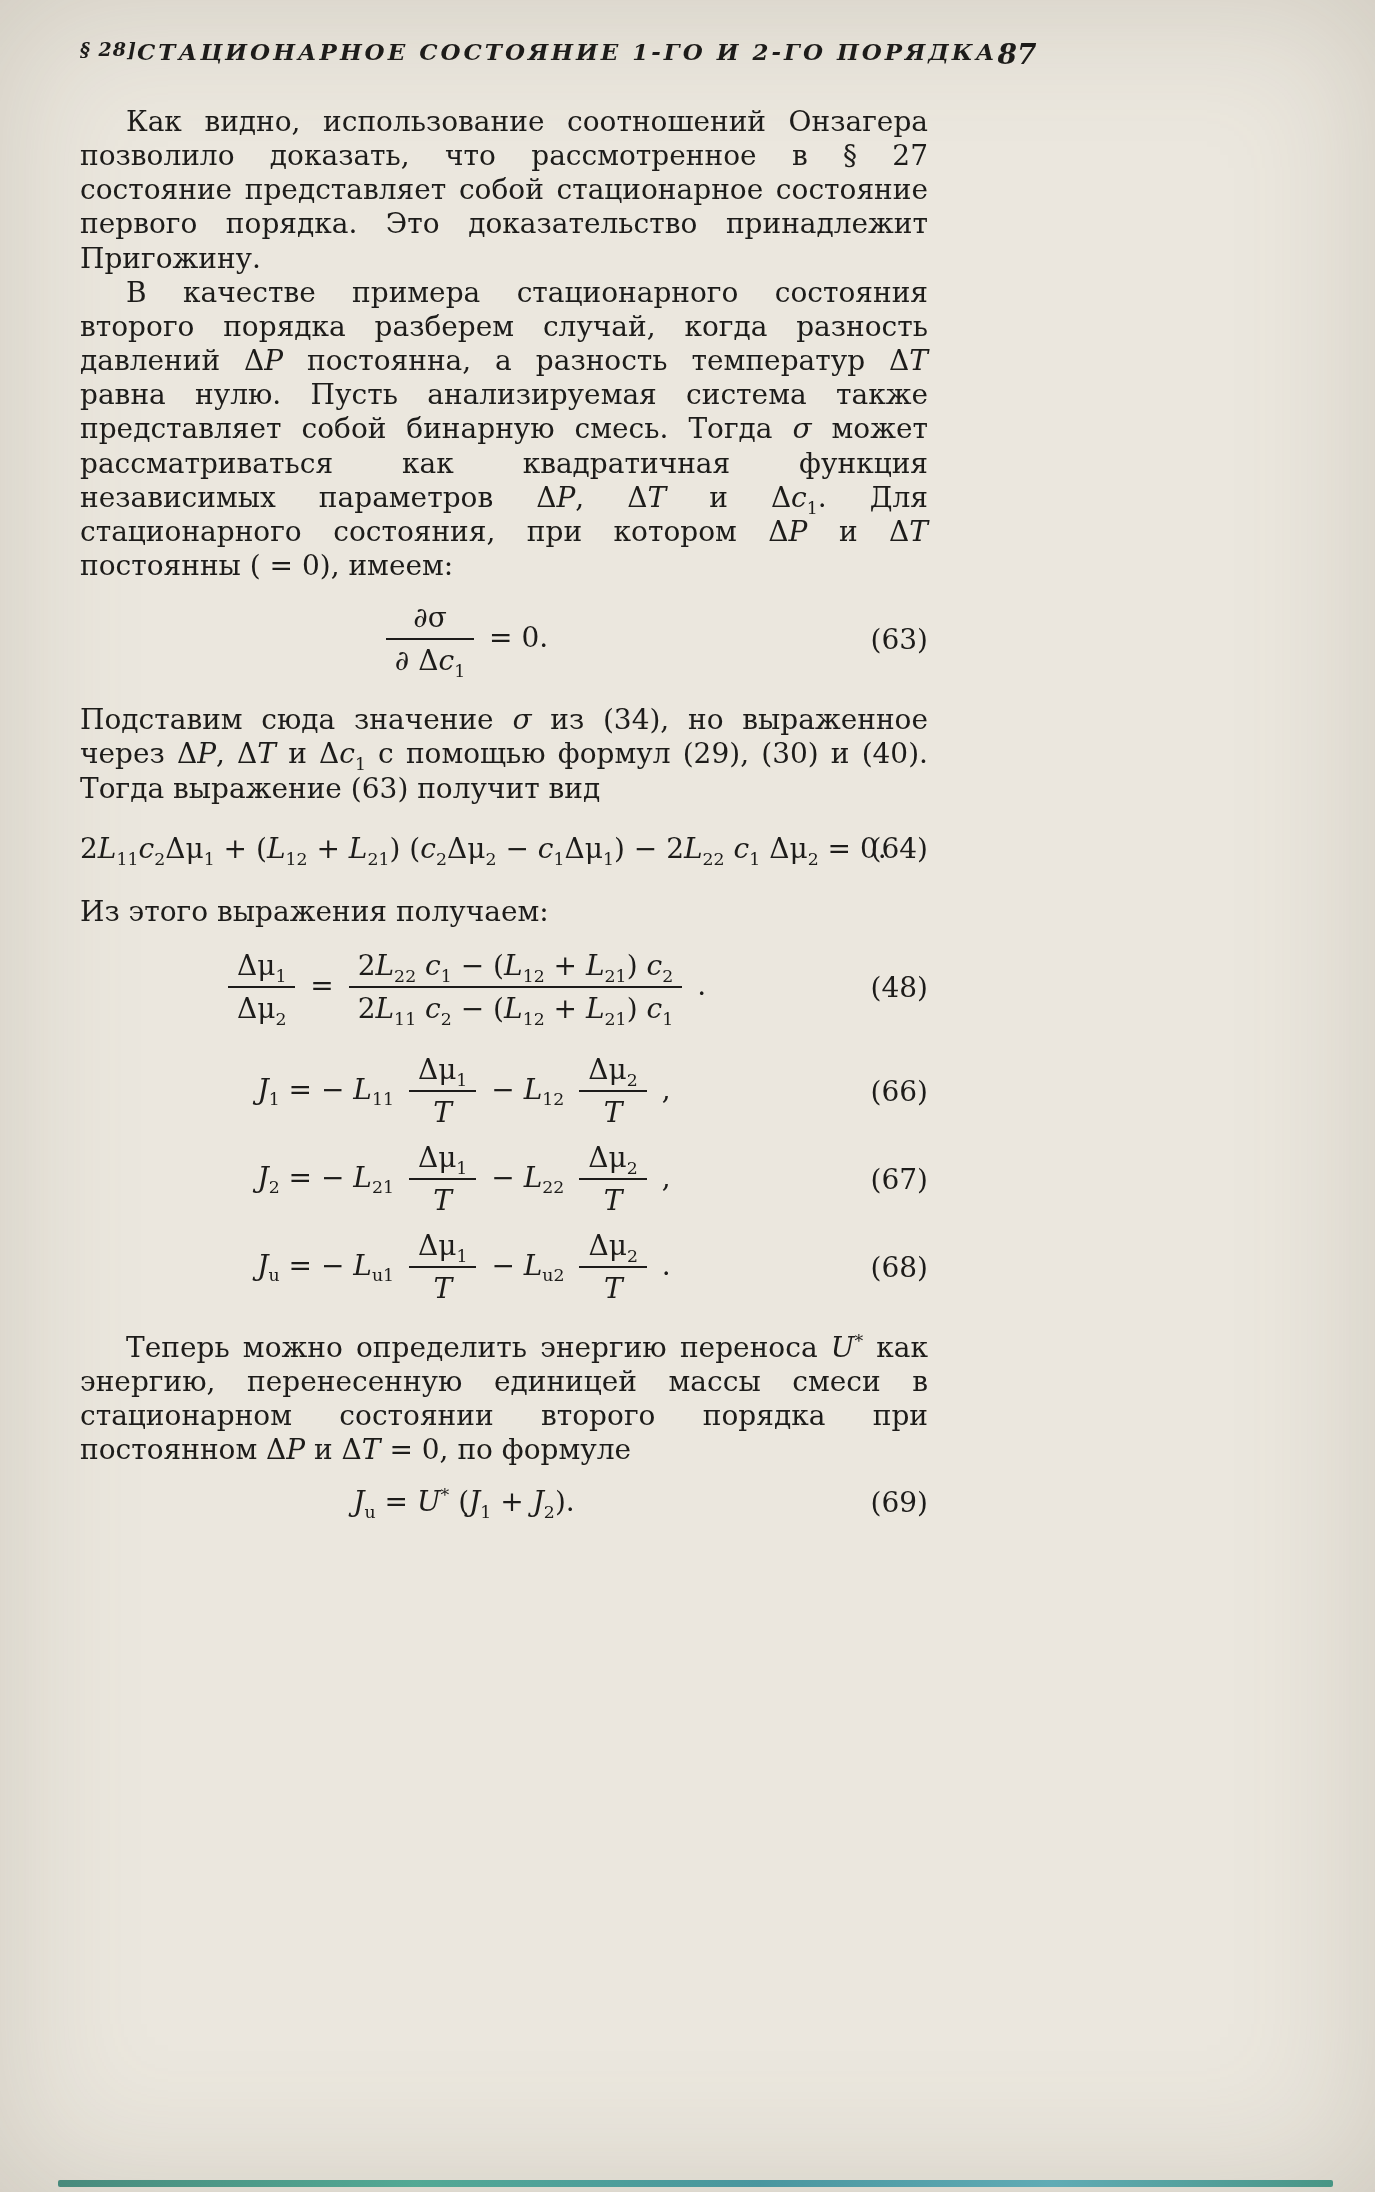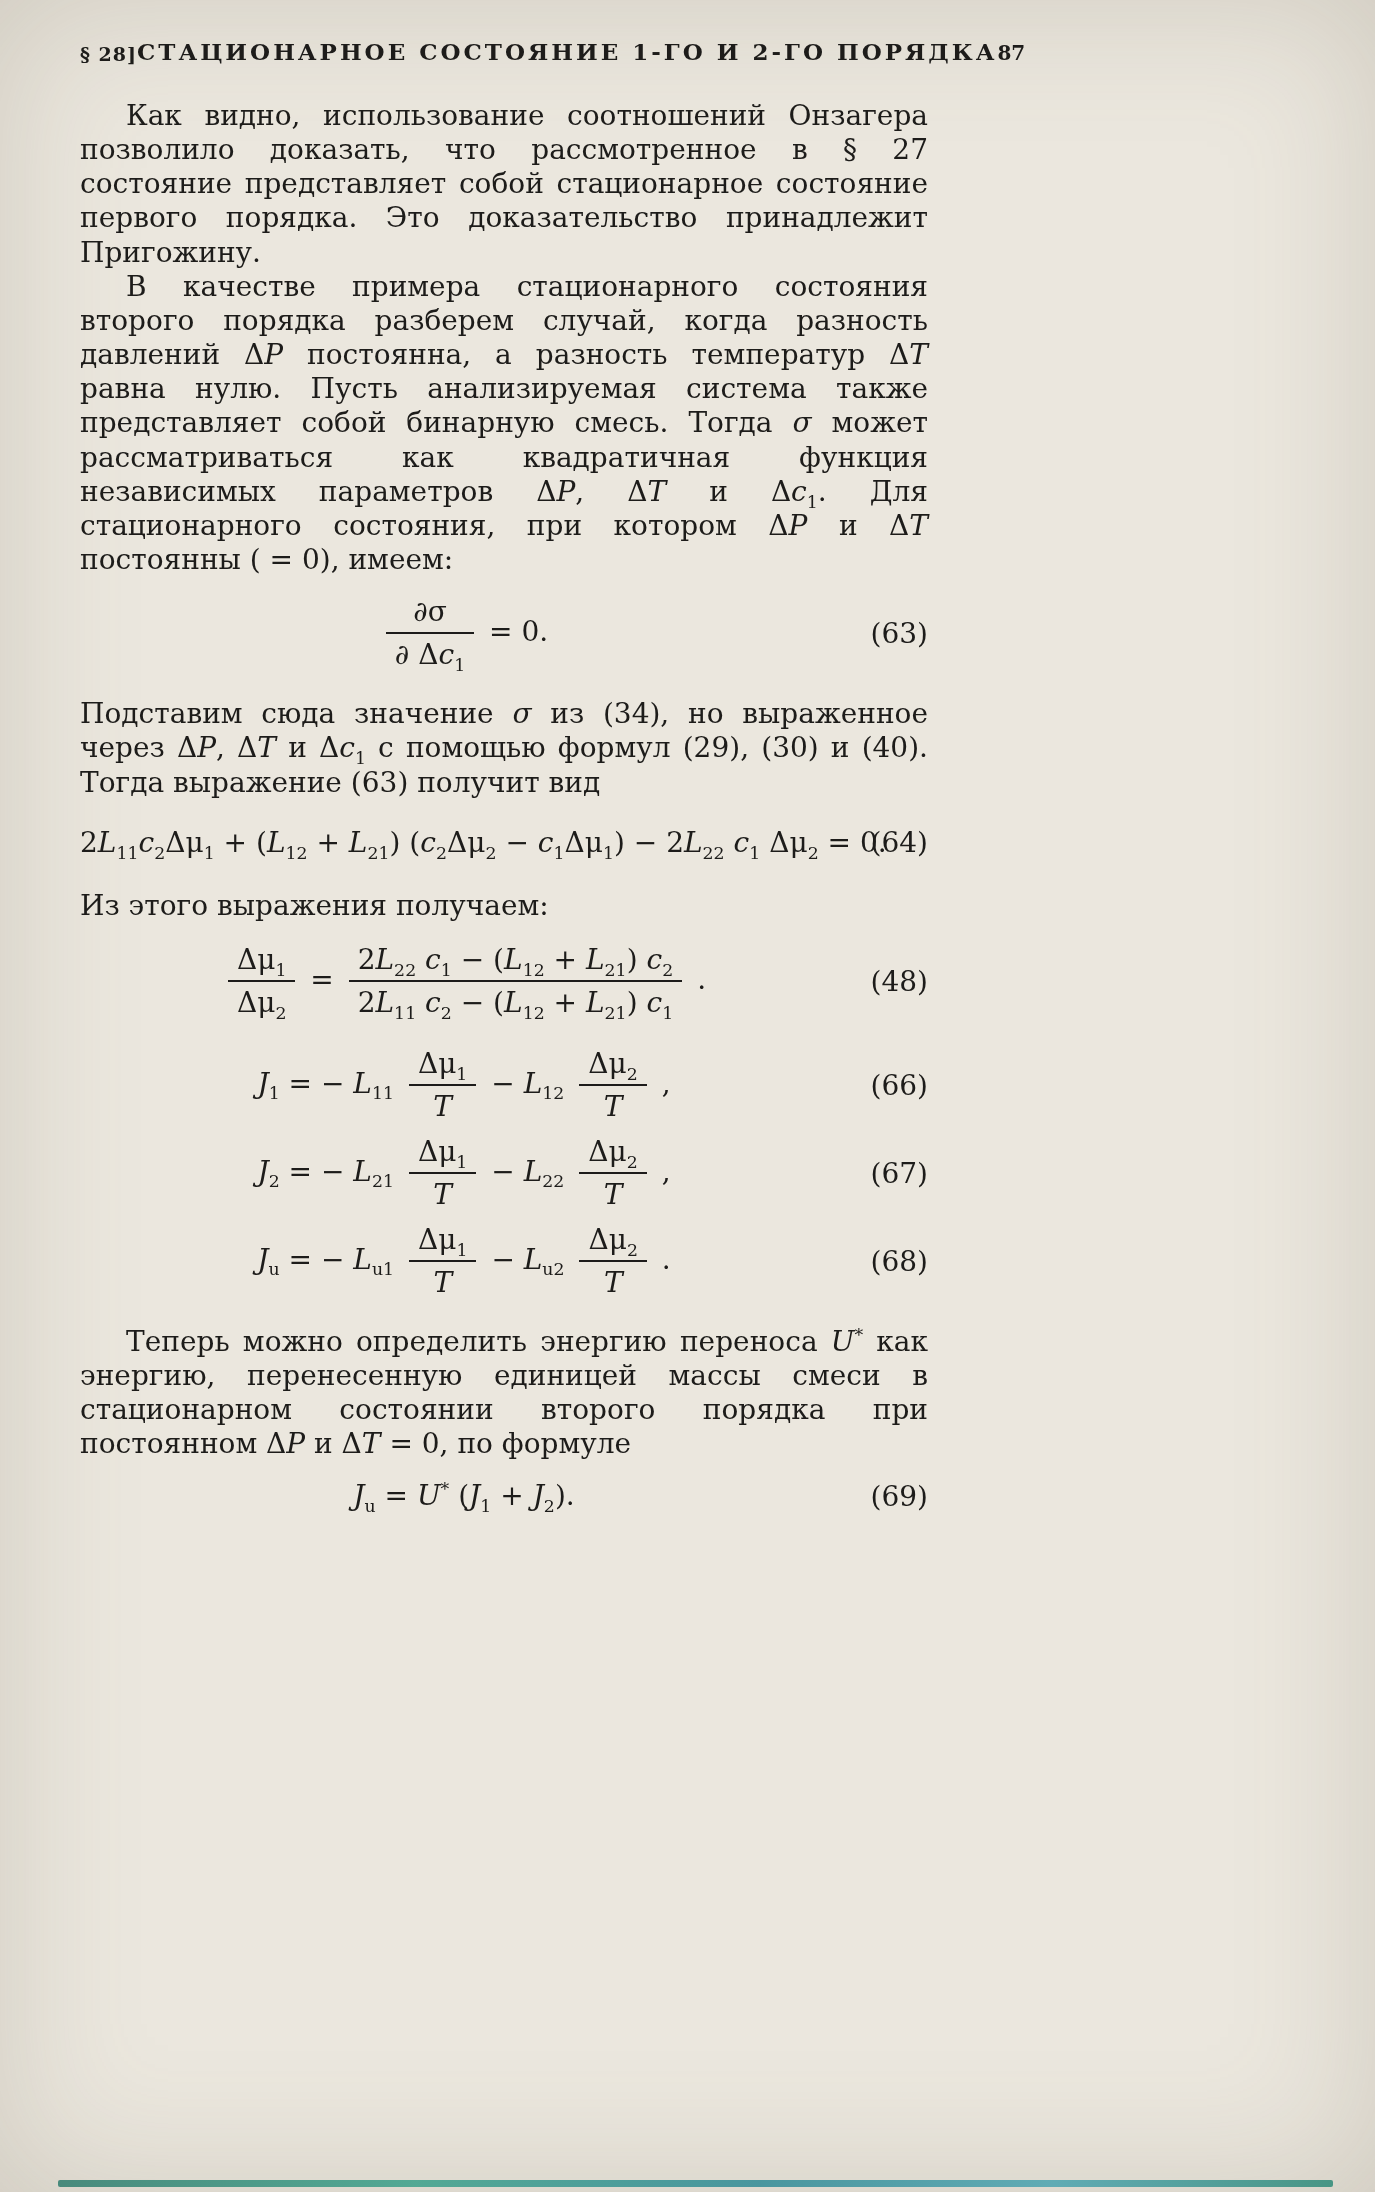--- a/index.html
+++ b/index.html
@@ -16,24 +16,24 @@
     overflow:hidden;
     box-shadow: inset 0 0 140px rgba(110,100,80,0.22);
   }
 
   .content {
     position:absolute;
     left:80px; top:38px;
     width:848px;
   }
 
-  .header { display:flex; align-items:flex-end; margin-bottom:34px; }
+  .header { display:flex; align-items:flex-start; margin-bottom:34px;font-style:italic; }
   .sec   { font-size:19px; font-weight:bold; letter-spacing:1px; white-space:nowrap; }
   .title { flex:1; text-align:center; font-size:23px; font-weight:bold; letter-spacing:3px; white-space:nowrap; }
-  .pnum  { font-size:20px; font-weight:bold; }
+  .pnum  { font-size:28px; font-weight:bold; }
 
   .para {
     font-size:28px;
     line-height:1.22;
     text-align:justify;
   }
   .para.indent { text-indent:46px; }
 
   i.tk { font-style:italic; }
   sub { font-size:0.62em; line-height:0; }

